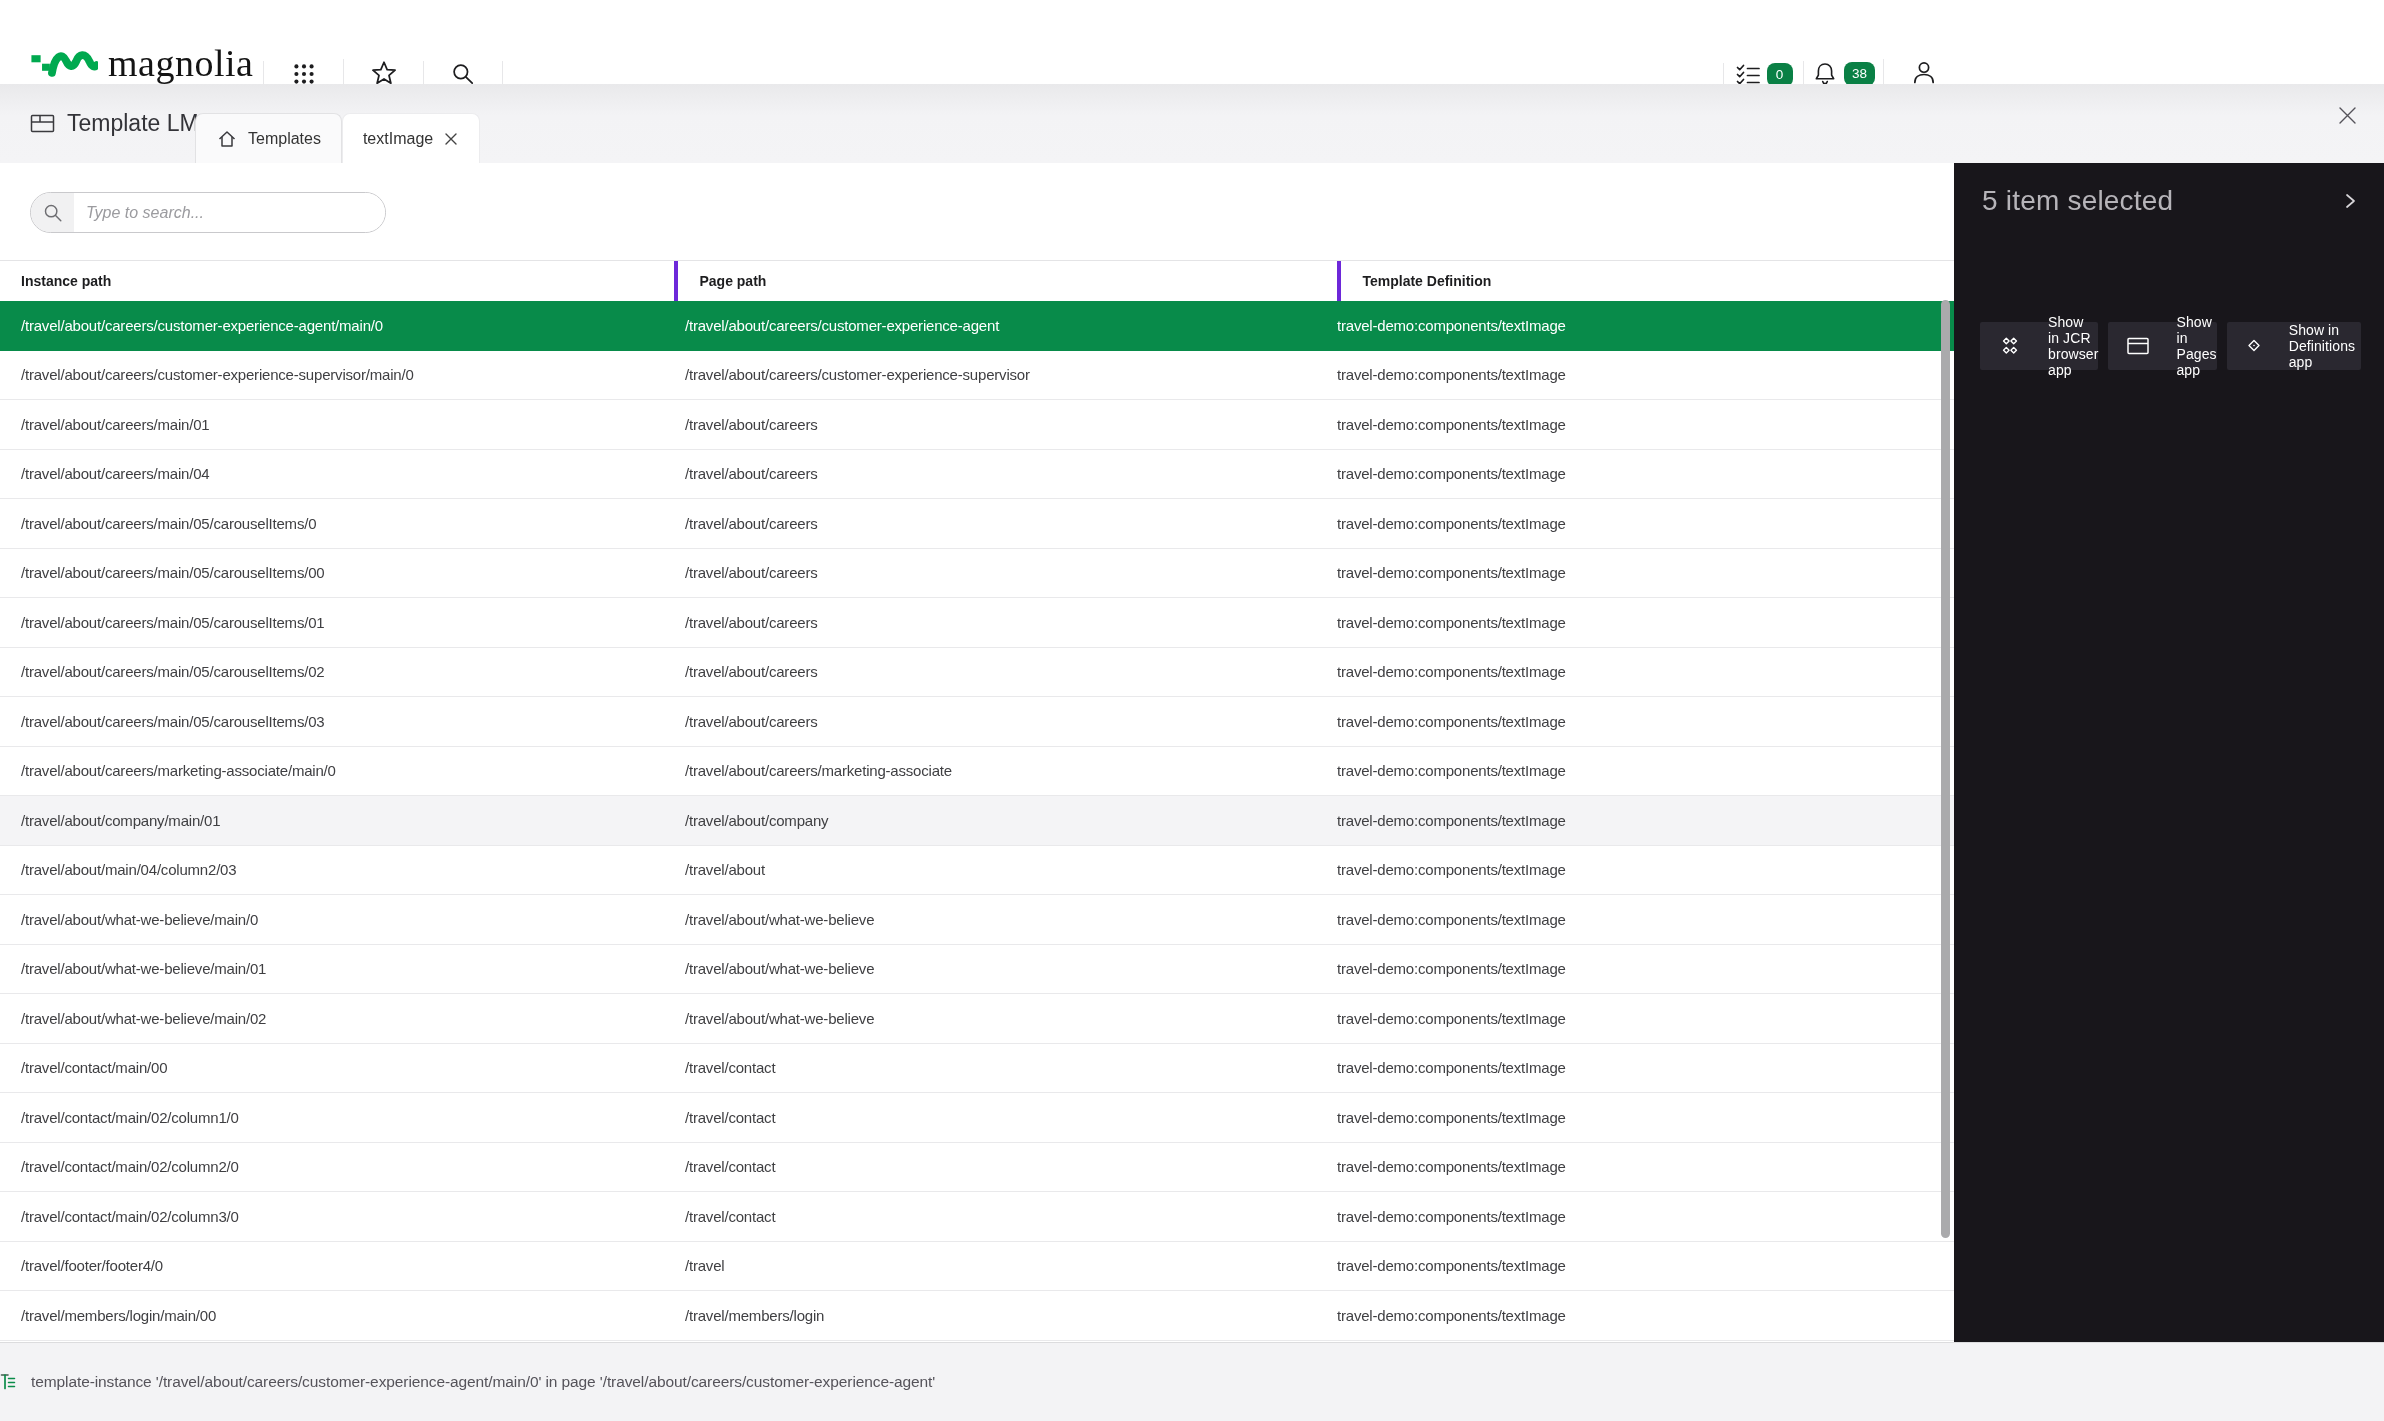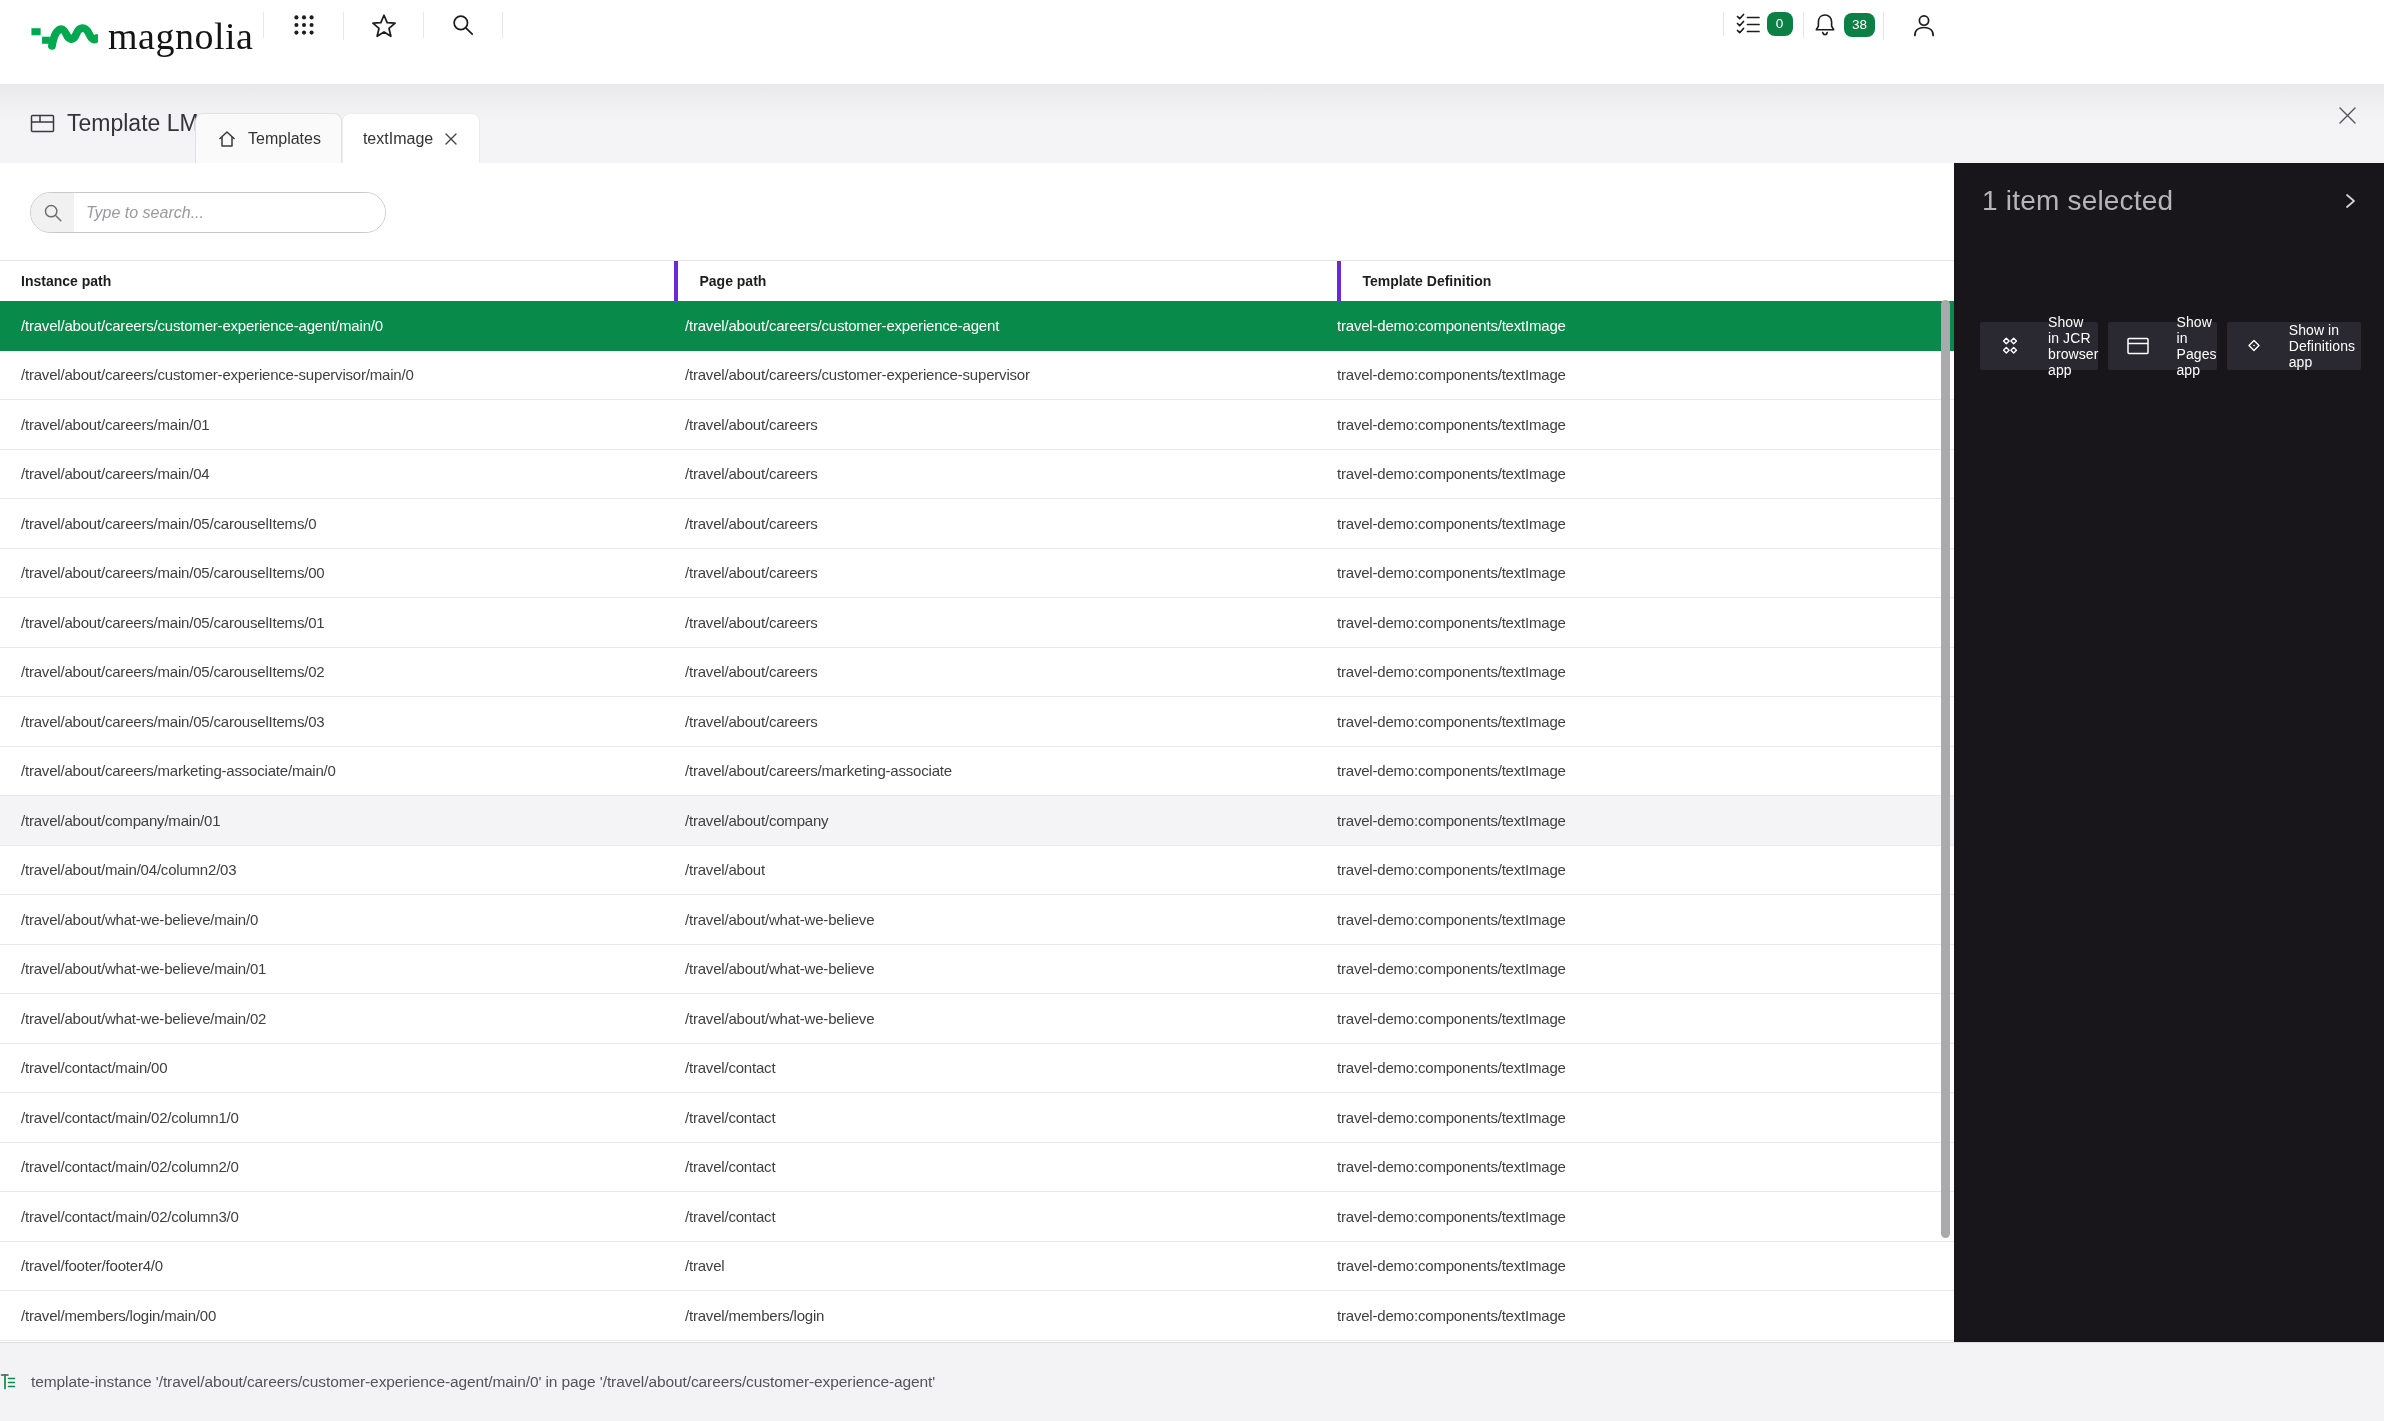--- a/index.html
+++ b/index.html
@@ -1,22 +1,22 @@
 <!DOCTYPE html>
 <html style="--brand-green: #00a94f; --selection-green: #088b4a; --badge-green: #0a8045; --panel-dark: #18161b; --panel-button: #2a2830;"><head>
 <meta charset="utf-8">
 <style>
   * { margin:0; padding:0; box-sizing:border-box; }
   html,body { width:2384px; height:1421px; overflow:hidden; }
   body { font-family:"Liberation Sans", sans-serif; background:#fff; position:relative; }
   .screen { position:absolute; inset:0; width:2384px; height:1421px; background:#fff; }
 
   
-  .app-header { position:absolute; left:0; top:12px; width:2027px; height:84px;
-    background:#fff; border-bottom:1px solid #e3e3e5; display:flex; align-items:flex-start; }
+  .app-header { position:absolute; left:0; top:4px; width:2027px; height:84px;
+    background:#fff; border-bottom:1px solid #e3e3e5; display:flex; align-items:flex-end; }
   .logo-cell { width:263px; display:flex; align-items:center; padding-left:30px; }
   .logo-wrap { display:flex; align-items:center; gap:10px; }
   .logo-text { font-family:"Liberation Serif","DejaVu Serif",serif; font-size:38px; color:#141414; letter-spacing:0.5px; }
   .hdr-cell { width:80px; display:flex; align-items:center; justify-content:center; border-left:1px solid #e7e7e9; }
   .hdr-cell.last { border-right:1px solid #e7e7e9; }
   .hdr-spacer { flex:1; }
   .hdr-right-cell { width:80px; display:flex; align-items:center; justify-content:center; gap:6px; border-left:1px solid #e7e7e9; }
   .hdr-right-pad { width:64px; }
   .badge { background:var(--badge-green,#0a8045); color:#fff; font-size:13.5px; line-height:1;
     padding:5px 8px; border-radius:8px; min-width:26px; text-align:center; }
@@ -345,21 +345,21 @@
       <div class="cell c2">/travel/members/login</div>
       <div class="cell c3">travel-demo:components/textImage</div>
     </div>
   </div>
 
     <div class="v-scrollbar"></div>
   </div>
 
   <div class="action-panel">
     <div class="panel-title-row">
-      <span class="panel-title">1 item selected</span>
+      <span class="panel-title">5 item selected</span>
       <span>
         <svg width="20" height="20" viewBox="0 0 20 20" fill="none" stroke="#d8d6da" stroke-width="1.7" stroke-linecap="round" stroke-linejoin="round">
           <path d="M7 4 L14 10 L7 16"></path>
         </svg>
       </span>
     </div>
     <div class="panel-actions">
       <div class="action-btn">
         <span class="action-icon">
           <svg width="24" height="24" viewBox="0 0 26 26" fill="none" stroke="#fff" stroke-width="1.5" stroke-linejoin="round">

